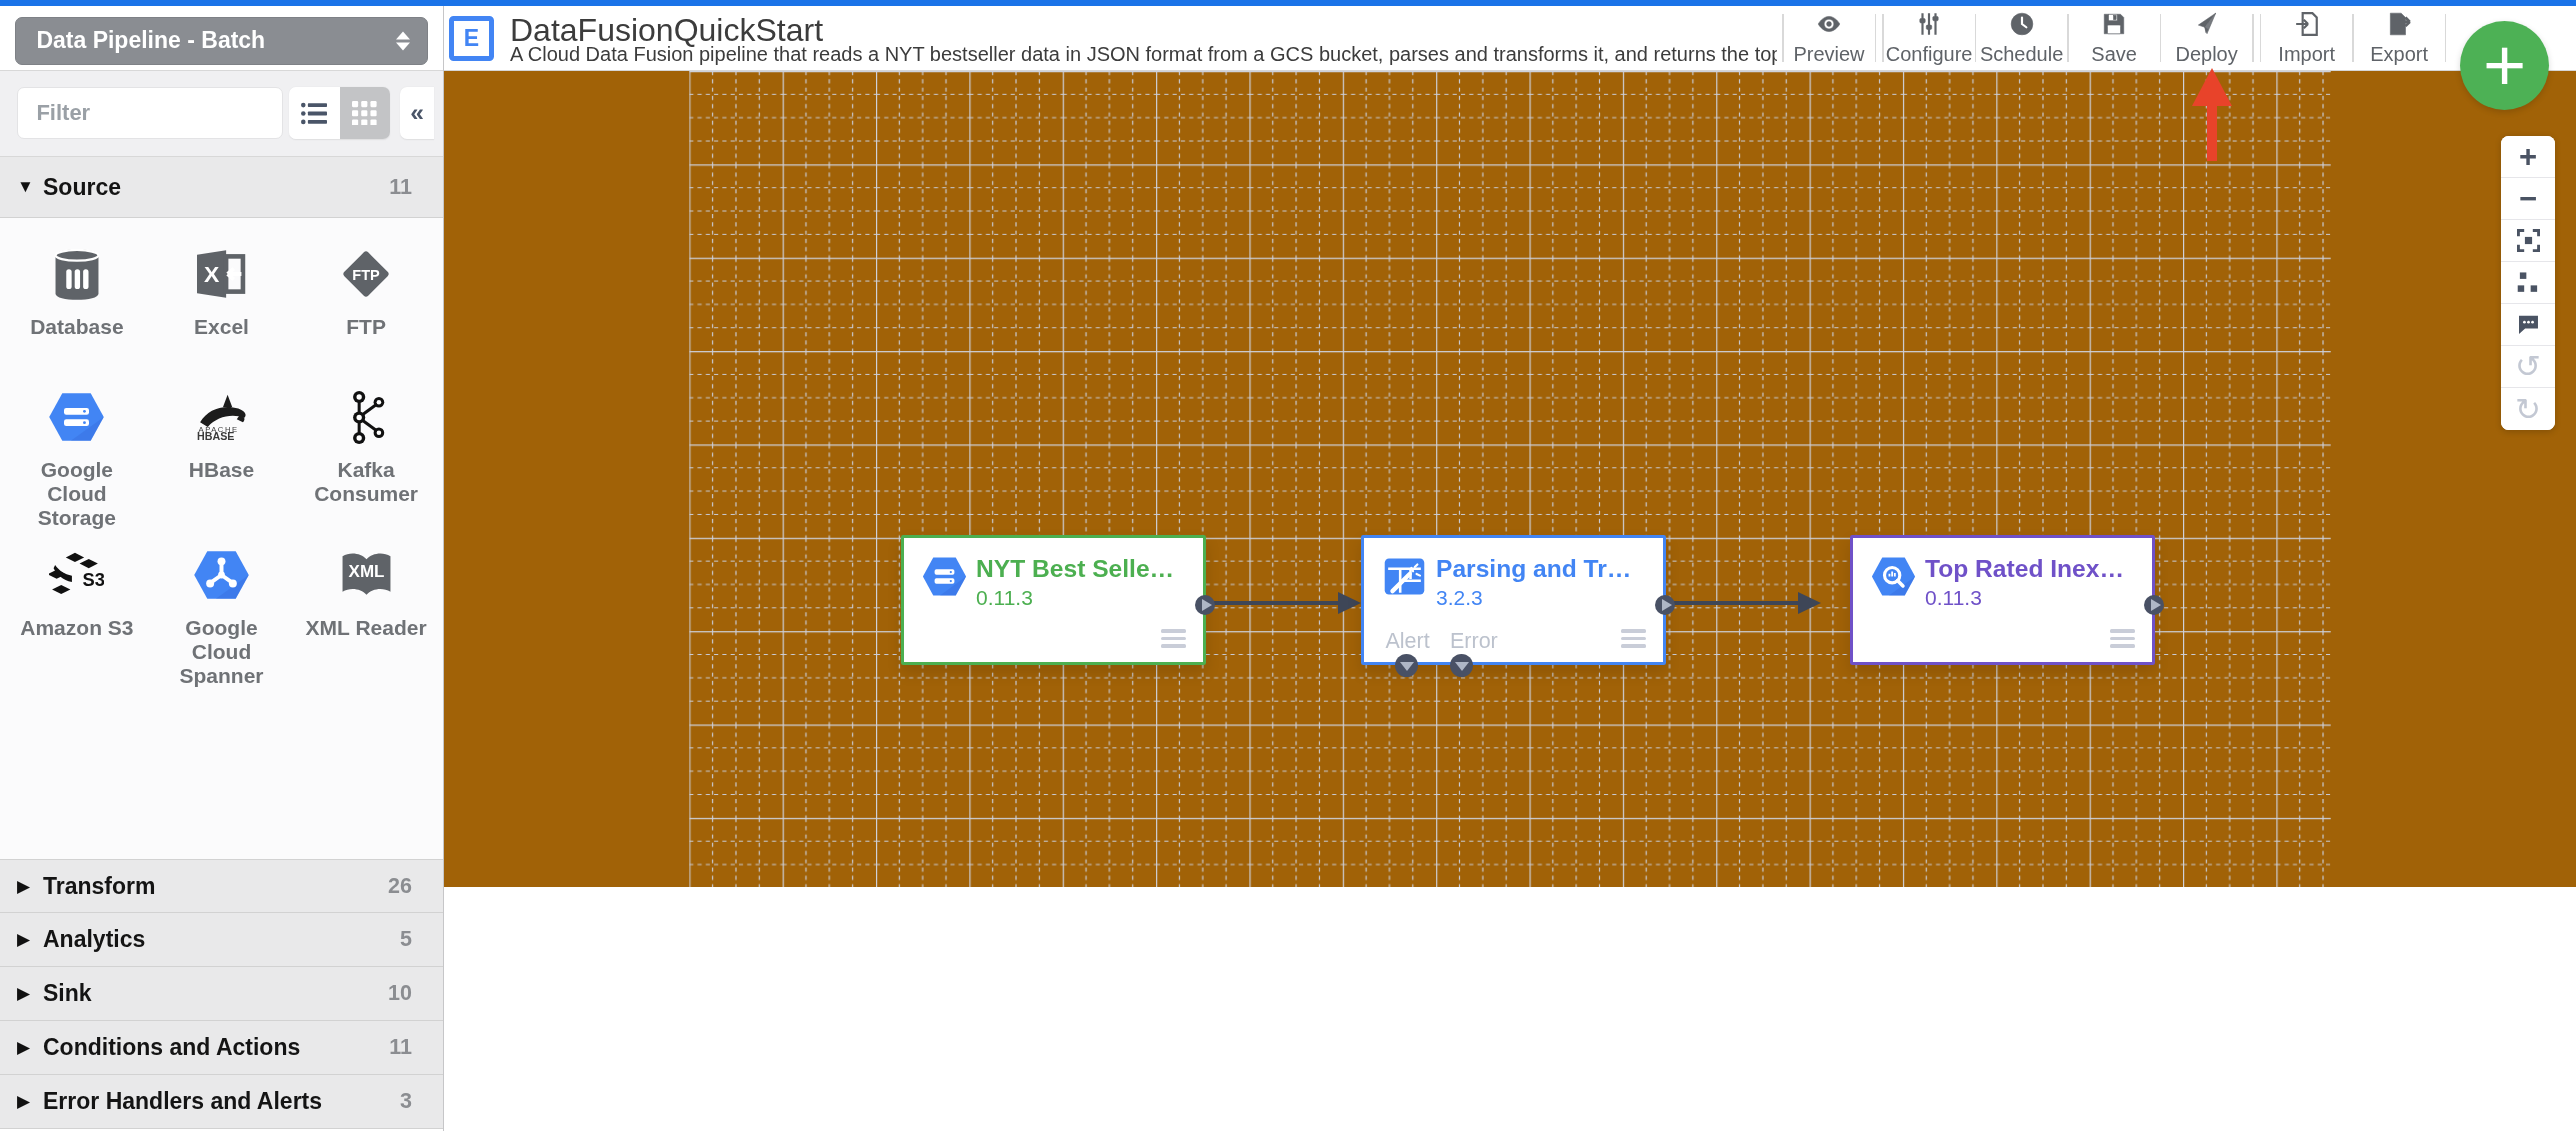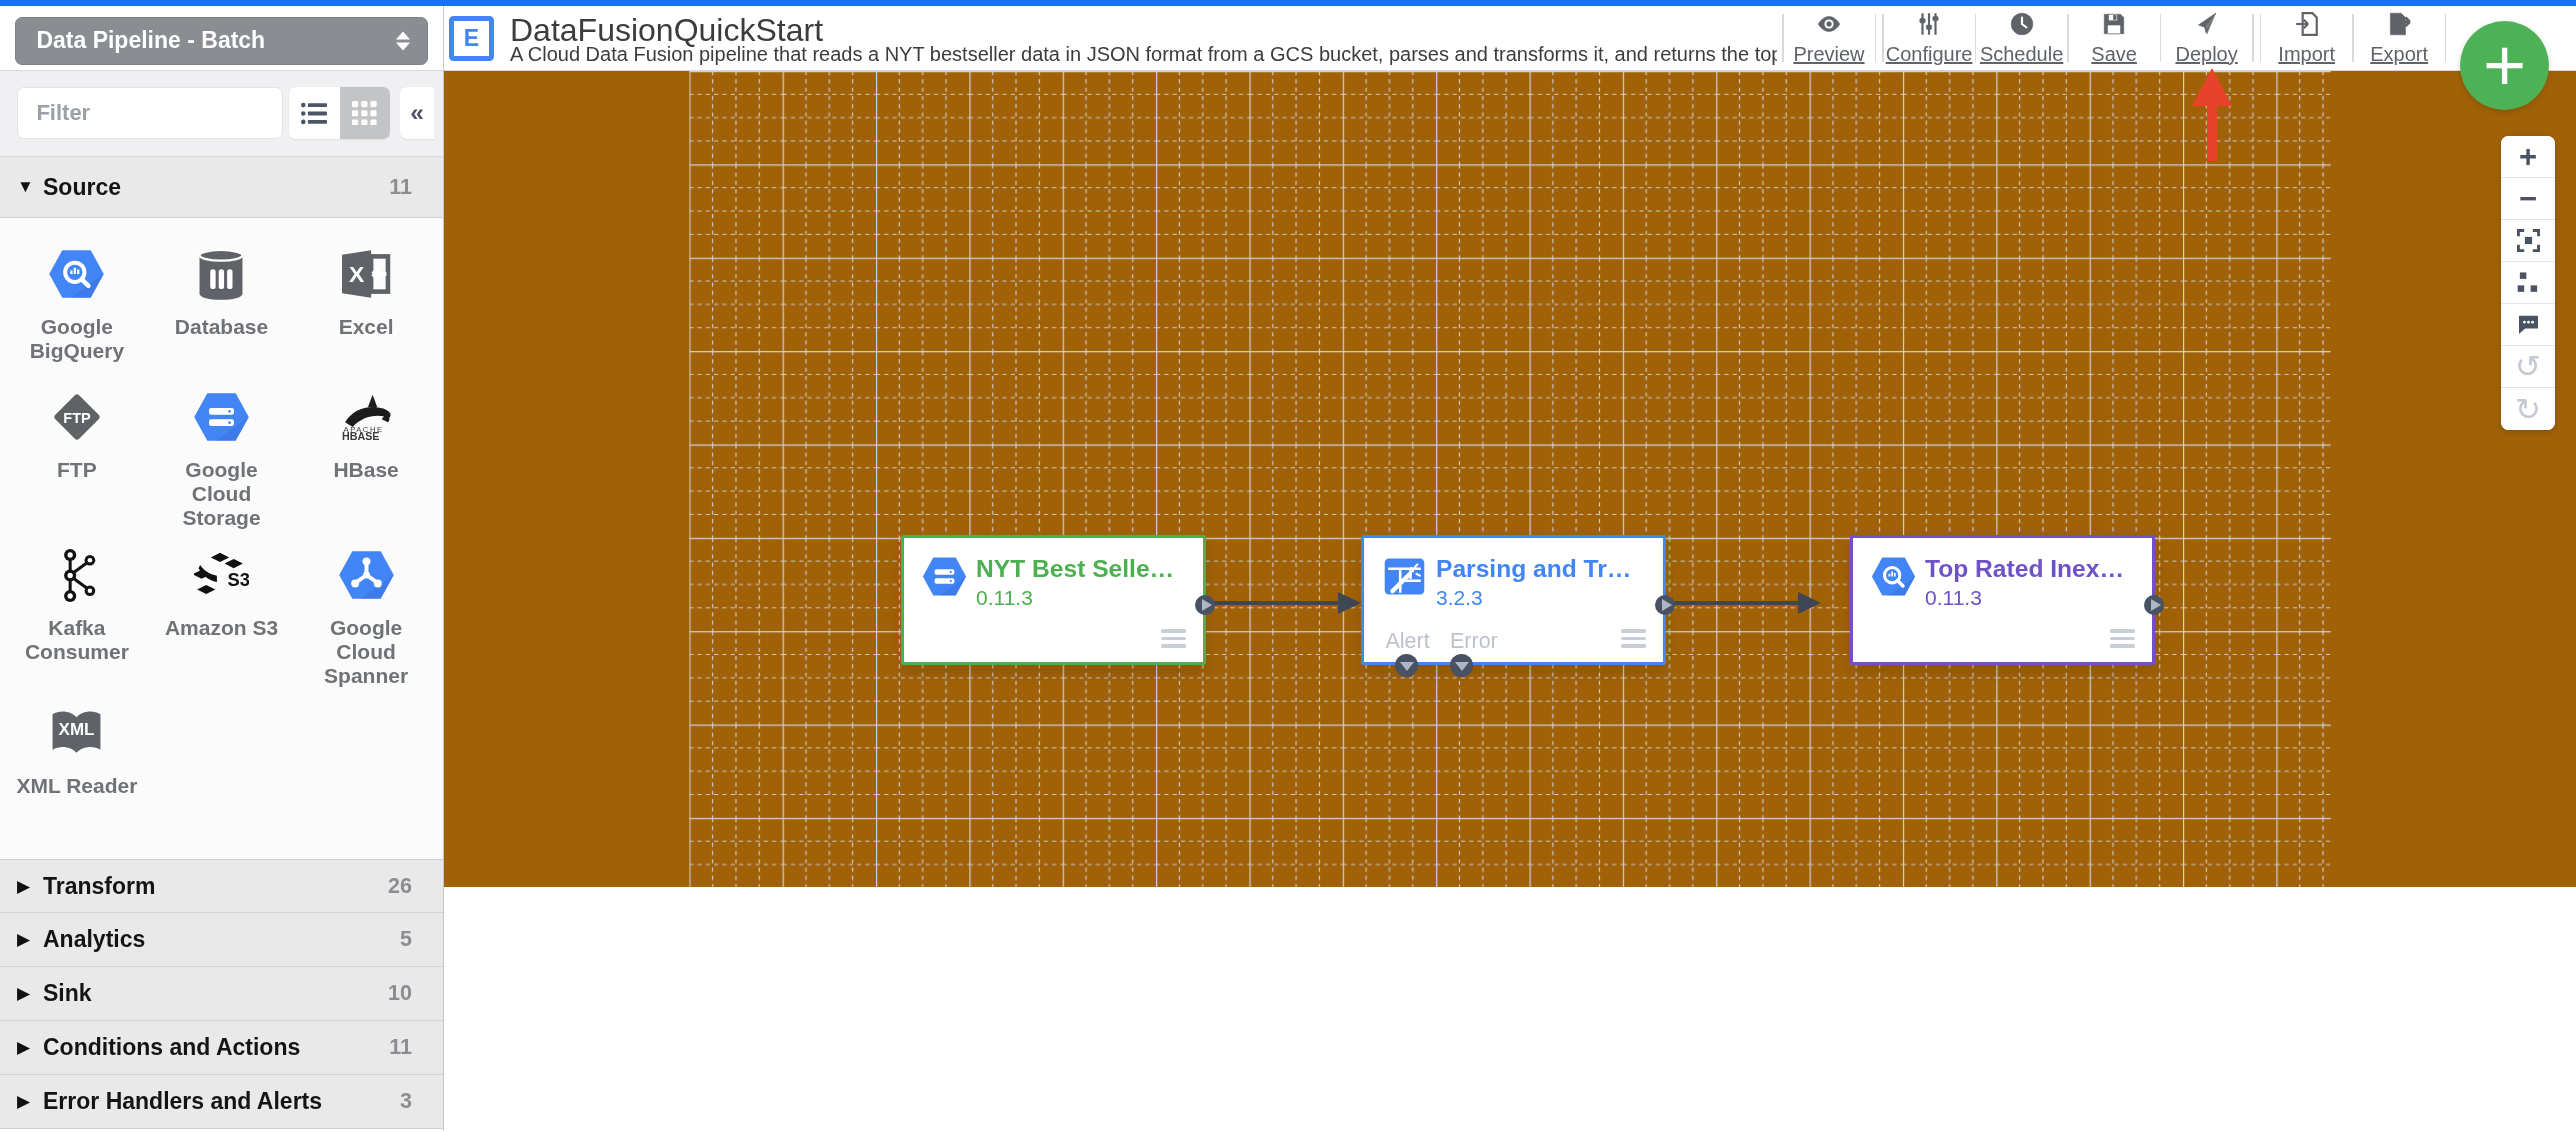--- a/index.html
+++ b/index.html
@@ -20,21 +20,21 @@
   #pipeline-desc { position:absolute; left:510px; top:37px; font-size:20px; color:#3c3c3c;
     width:1267px; white-space:nowrap; overflow:hidden; }
 
   
   #actions { position:absolute; left:1782px; top:0; height:64px; display:flex; align-items:center; }
   .act-sep { width:1.5px; height:48px; background:#d9d9d9; }
   .act-sep.gap { margin-left:6.1px; }
   .act-btn { width:91px; height:64px; display:flex; flex-direction:column; align-items:center;
     justify-content:center; gap:6.1px; cursor:pointer; background:#fff; border:none; }
   .act-btn svg { width:26px; height:26px; fill:#5f6368; stroke:#5f6368; }
-  .act-label { font-size:20px; color:#5f6368;text-decoration:underline; }
+  .act-label { font-size:20px; color:#5f6368; }
 
   
   #canvas { position:absolute; left:444px; top:71px; width:2132px; height:816px; background:#a16207; z-index:1; }
   #gridsvg { position:absolute; left:0; top:0; width:100%; height:100%; }
 
   .link { position:absolute; height:3.8px; background:#3e4657; top:530px; }
   .arrowhead { position:absolute; width:0; height:0; top:521px;
     border-top:11.5px solid transparent; border-bottom:11.5px solid transparent; border-left:23px solid #3e4657; }
 
   .node { position:absolute; width:305px; height:130px; background:#fff; top:464px;
@@ -329,32 +329,20 @@
     </div>
 
     <div class="section-header">
       <span class="sec-marker">▼</span>
       <span class="sec-label">Source</span>
       <span class="sec-count">11</span>
     </div>
 
     <div id="plugin-grid">
 
-      <div class="plugin">
-        <span class="plugin-icon">
-          <svg width="57" height="50" viewBox="0 0 100 88">
-            <polygon points="25,2 75,2 98,44 75,86 25,86 2,44" fill="#4285f4"></polygon>
-            <polygon points="98,44 75,86 40,86" fill="#3367d6" opacity="0.35"></polygon>
-            <circle cx="47" cy="41" r="17" fill="none" stroke="#fff" stroke-width="7"></circle>
-            <line x1="59" y1="53" x2="71" y2="65" stroke="#fff" stroke-width="8" stroke-linecap="round"></line>
-            <path d="M41 44 v-6 M47 44 v-11 M53 44 v-8" stroke="#fff" stroke-width="4"></path>
-          </svg>
-          </span>
-        <span class="plugin-label">Google BigQuery</span>
-      </div>
 
       <div class="plugin">
         <span class="plugin-icon">
           <svg width="46" height="51" viewBox="0 0 60 66">
             <path d="M2 8 C2 3 15 0 30 0 C45 0 58 3 58 8 V58 C58 63 45 66 30 66 C15 66 2 63 2 58 Z" fill="#5f6368"></path>
             <ellipse cx="30" cy="8" rx="28" ry="7" fill="#5f6368" stroke="#fff" stroke-width="3"></ellipse>
             <rect x="16" y="26" width="7" height="26" rx="3.5" fill="#fff"></rect>
             <rect x="27" y="26" width="7" height="26" rx="3.5" fill="#fff"></rect>
             <rect x="38" y="26" width="7" height="26" rx="3.5" fill="#fff"></rect>
           </svg>

